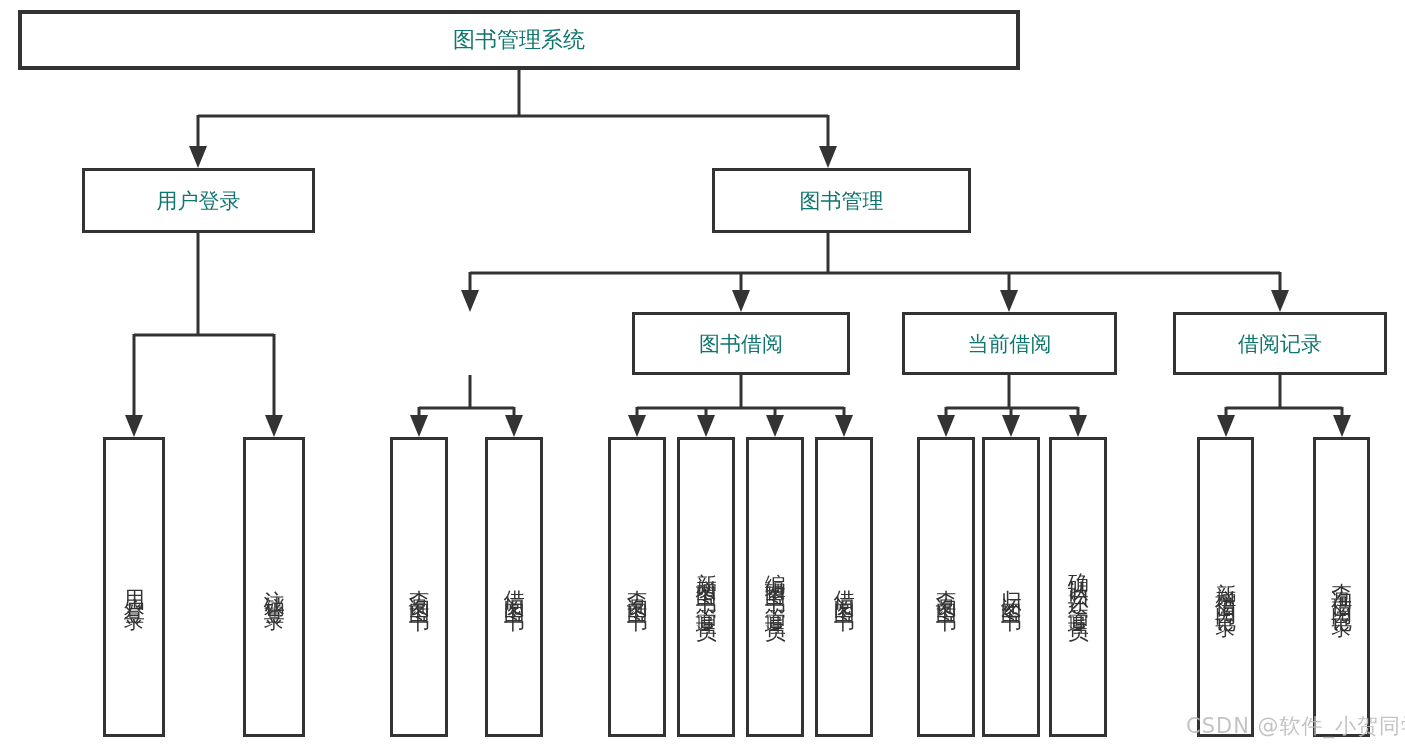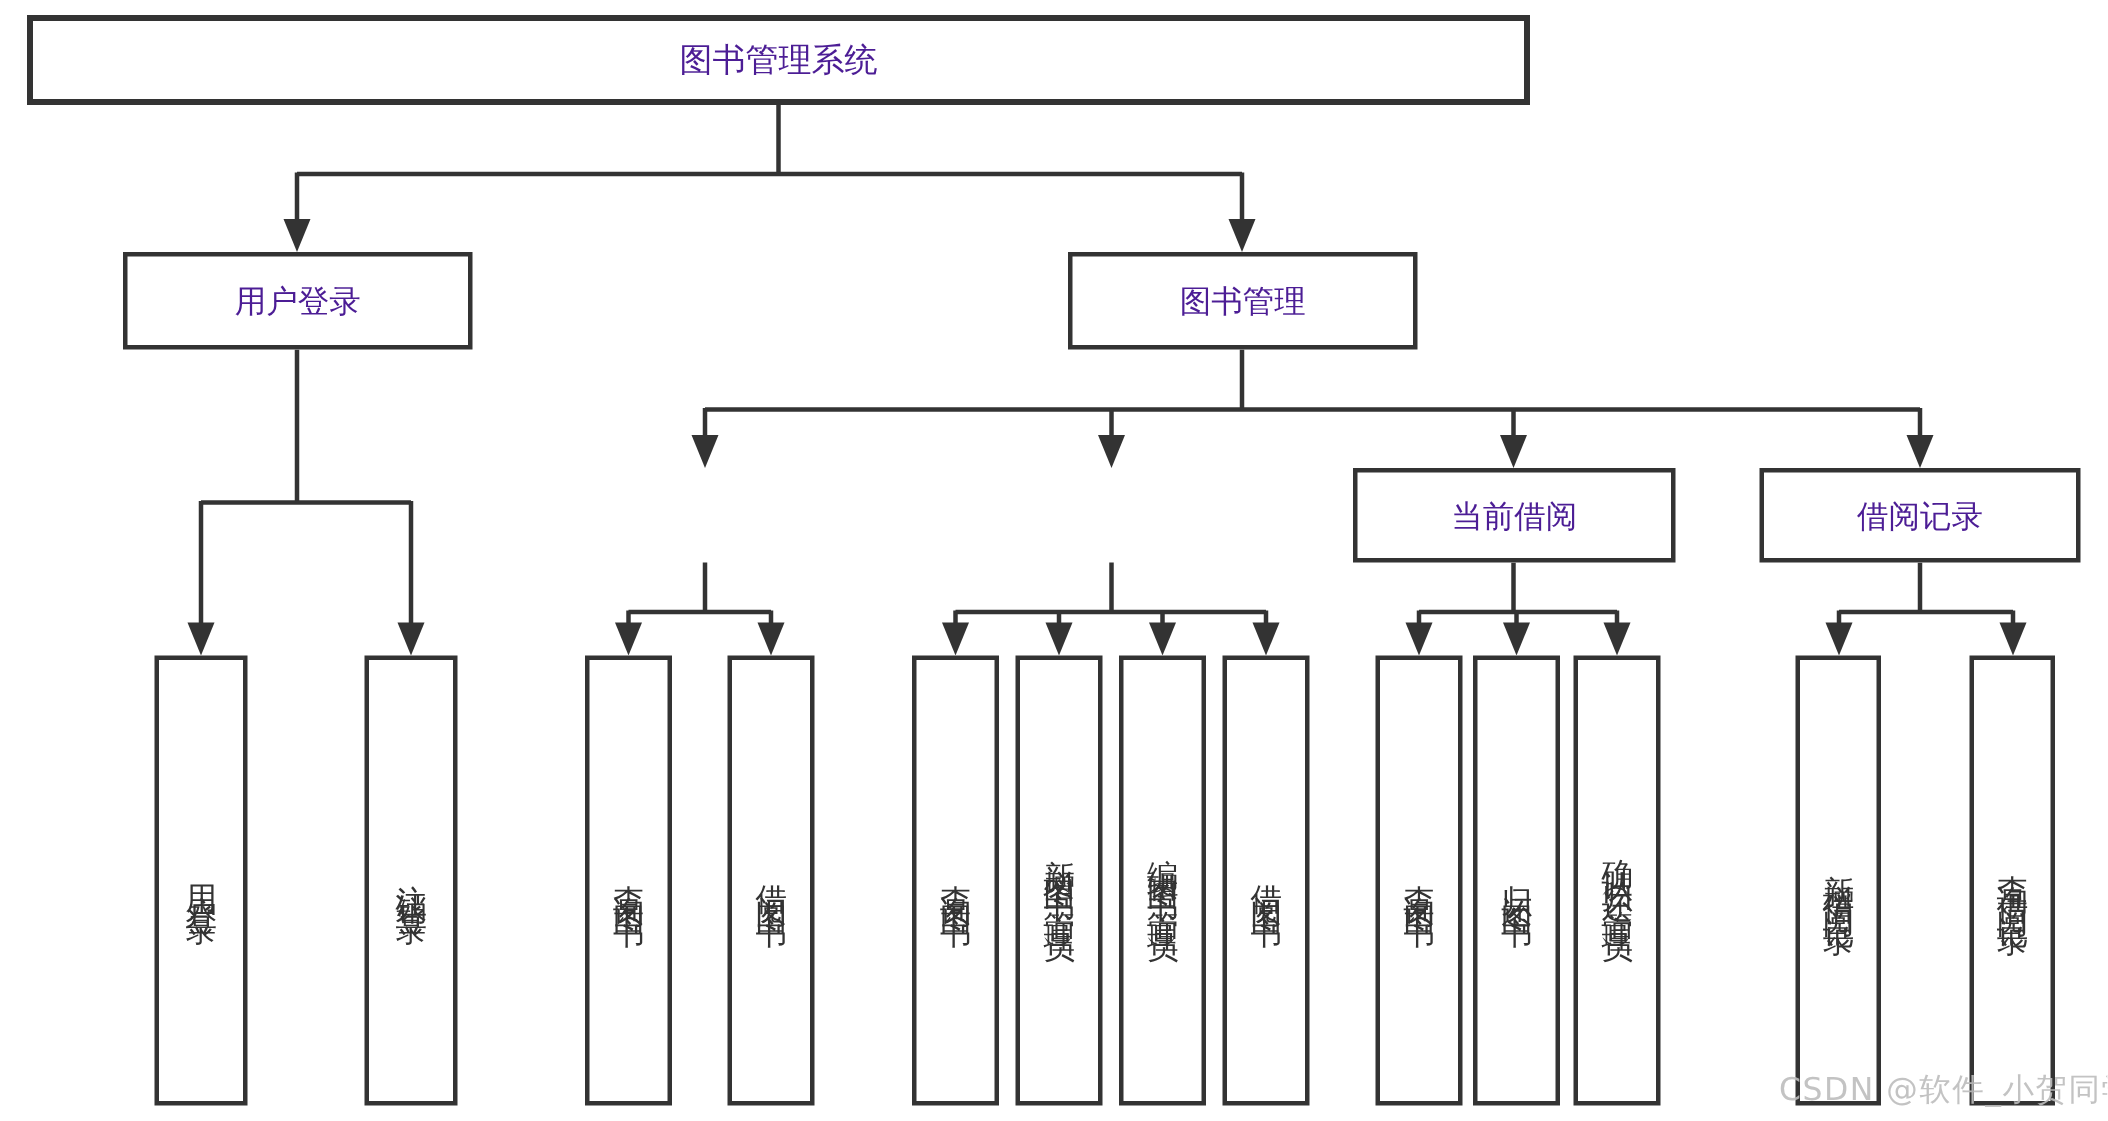--- a/index.html
+++ b/index.html
@@ -14,21 +14,21 @@
   }
   .node {
     position: absolute;
     box-sizing: border-box;
     background: #ffffff;
     border: 3px solid #333333;
     display: flex;
     align-items: center;
     justify-content: center;
     font-size: 21px;
-    color: #4c1d95;
+    color: #0f766e;
     z-index: 2;
   }
   .node.root { border-width: 4px; font-size: 22px; }
   .leaf {
     position: absolute;
     box-sizing: border-box;
     background: #ffffff;
     border: 3px solid #333333;
     display: flex;
     align-items: center;
@@ -126,22 +126,23 @@
     <line x1="1226" y1="408" x2="1342" y2="408"></line>
     <line x1="1226" y1="407" x2="1226" y2="417"></line>
     <polygon points="1217,415 1235,415 1226,437"></polygon>
     <line x1="1342" y1="407" x2="1342" y2="417"></line>
     <polygon points="1333,415 1351,415 1342,437"></polygon>
   </svg>
 
   <div class="node root" style="left:18px; top:10px; width:1002px; height:60px;">图书管理系统</div>
 
   <div class="node" style="left:82px; top:168px; width:233px; height:65px;">用户登录</div>
-  <div class="node" style="left:712px; top:168px; width:233px; height:65px;">图书管理</div>
+  <div class="node" style="left:712px; top:168px; width:259px; height:65px;">图书管理</div>
 
+  <div class="node" style="left:632px; top:312px; width:218px; height:63px;">图书借阅</div>
   <div class="node" style="left:1173px; top:312px; width:214px; height:63px;">借阅记录</div>
   <div class="node" style="left:902px; top:312px; width:215px; height:63px;">当前借阅</div>
 
   <div class="leaf" style="left:103px; top:437px; width:62px; height:300px;">
     <span>用户登录</span>
   </div>
   <div class="leaf" style="left:243px; top:437px; width:62px; height:300px;">
     <span>注销登录</span>
   </div>
 

